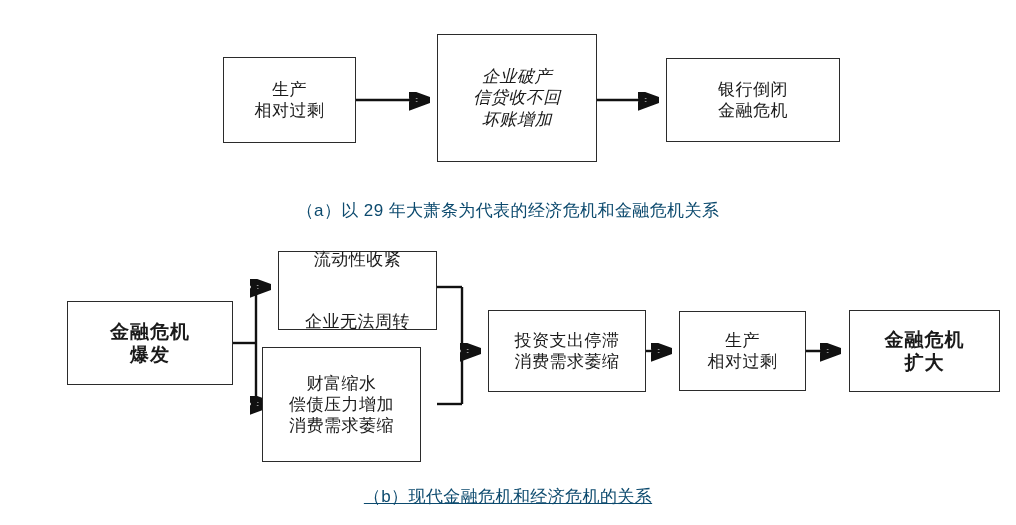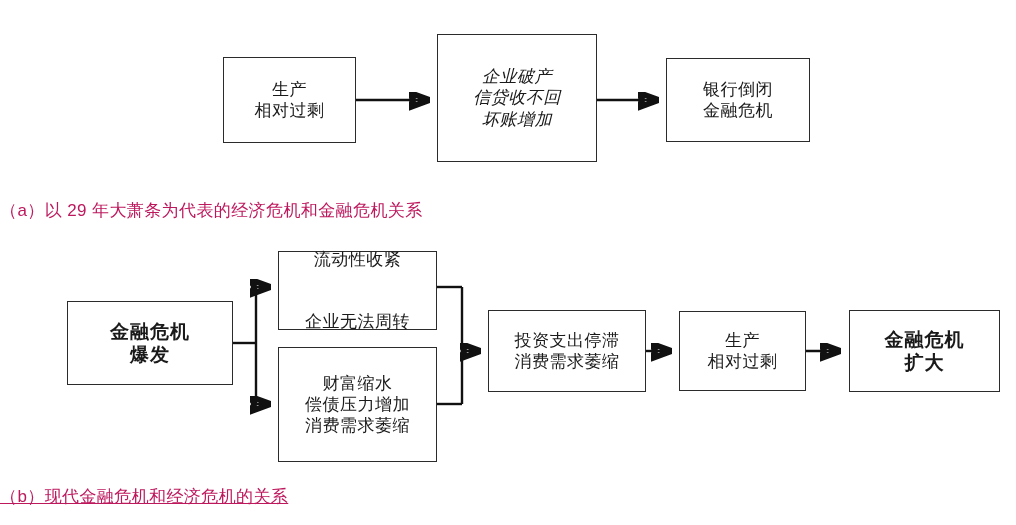--- a/index.html
+++ b/index.html
@@ -43,24 +43,24 @@
   }
   .fig-box.bold .ln {
     font-weight: bold;
     font-size: 19px;
     letter-spacing: 1px;
   }
   .caption {
     position: absolute;
     width: 100%;
     left: 0;
-    text-align: left;
+    text-align: center;
     font-size: 17px;
     letter-spacing: 0.4px;
-    color: #be185d;
+    color: #0c4a6e;
     white-space: nowrap;
   }
   svg.conn {
     position: absolute;
     left: 0;
     top: 0;
     width: 1016px;
     height: 525px;
     pointer-events: none;
     overflow: visible;
@@ -92,21 +92,21 @@
     <span class="ln">生产</span>
     <span class="ln">相对过剩</span>
   </div>
 
   <div class="fig-box" style="left:437px; top:34px; width:160px; height:128px;font-style:italic;">
     <span class="ln">企业破产</span>
     <span class="ln">信贷收不回</span>
     <span class="ln">坏账增加</span>
   </div>
 
-  <div class="fig-box" style="left:666px; top:58px; width:144px; height:84px;">
+  <div class="fig-box" style="left:666px; top:58px; width:174px; height:84px;">
     <span class="ln">银行倒闭</span>
     <span class="ln">金融危机</span>
   </div>
 
   <div class="caption" style="top:199px;">（a）以 29 年大萧条为代表的经济危机和金融危机关系</div>
 
   <svg class="conn">
 
     <path d="M233,343 L256,343"></path>
     <path d="M256,287 L256,404"></path>
@@ -126,21 +126,21 @@
   <div class="fig-box bold" style="left:67px; top:301px; width:166px; height:84px;">
     <span class="ln">金融危机</span>
     <span class="ln">爆发</span>
   </div>
 
   <div class="fig-box" style="left:278px; top:251px; width:159px; height:79px;gap:40px;">
     <span class="ln">流动性收紧</span>
     <span class="ln">企业无法周转</span>
   </div>
 
-  <div class="fig-box" style="left:278px; top:347px; width:159px; height:115px;">
+  <div class="fig-box" style="left:262px; top:347px; width:159px; height:115px;">
     <span class="ln">财富缩水</span>
     <span class="ln">偿债压力增加</span>
     <span class="ln">消费需求萎缩</span>
   </div>
 
   <div class="fig-box" style="left:488px; top:310px; width:158px; height:82px;">
     <span class="ln">投资支出停滞</span>
     <span class="ln">消费需求萎缩</span>
   </div>
 

